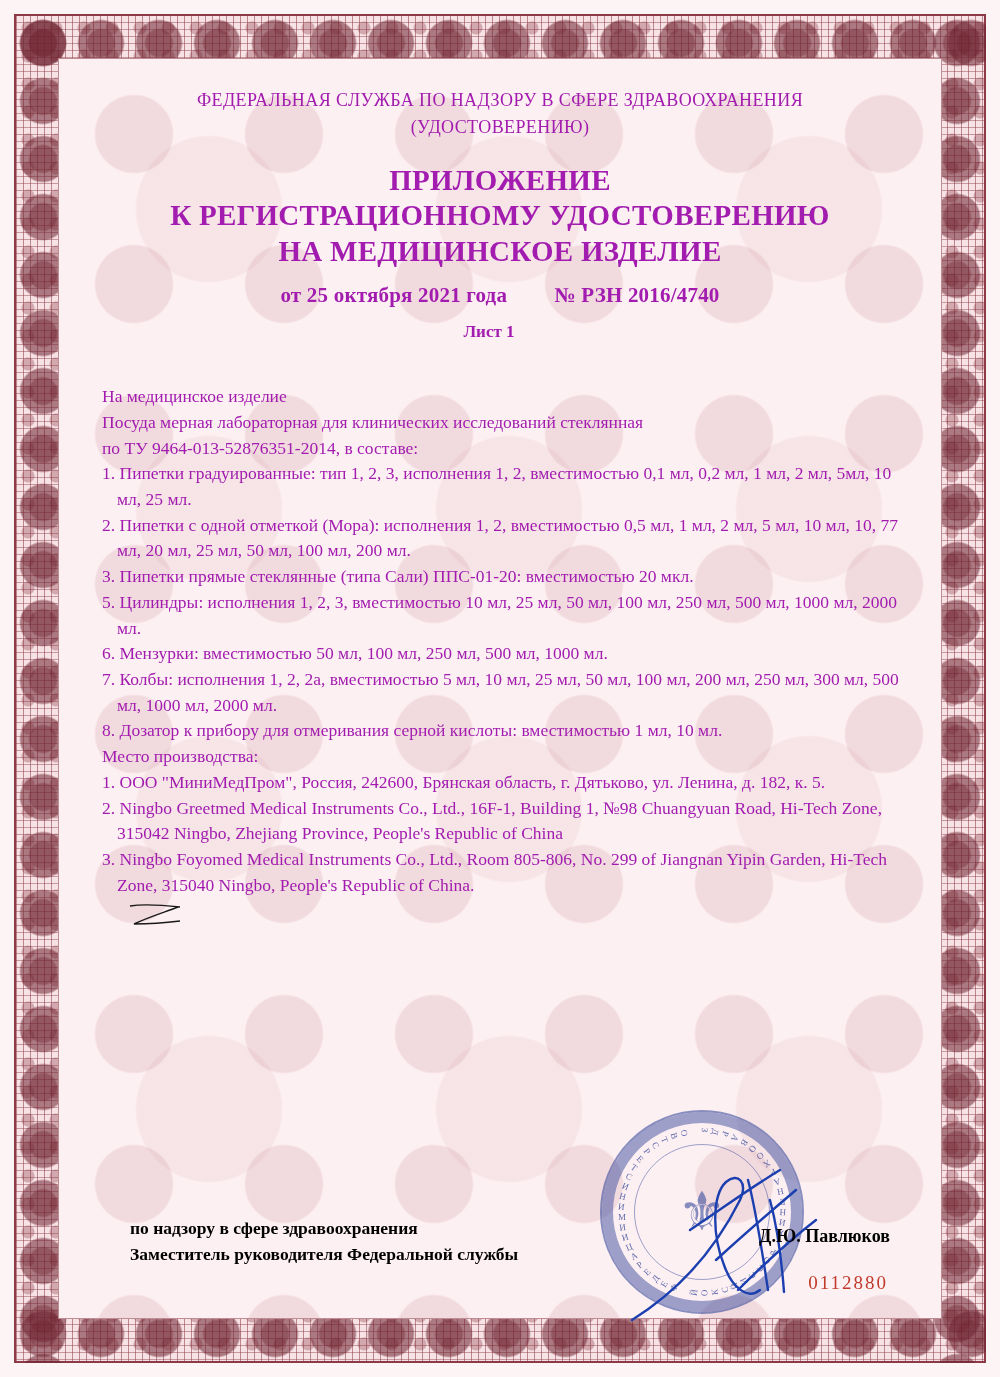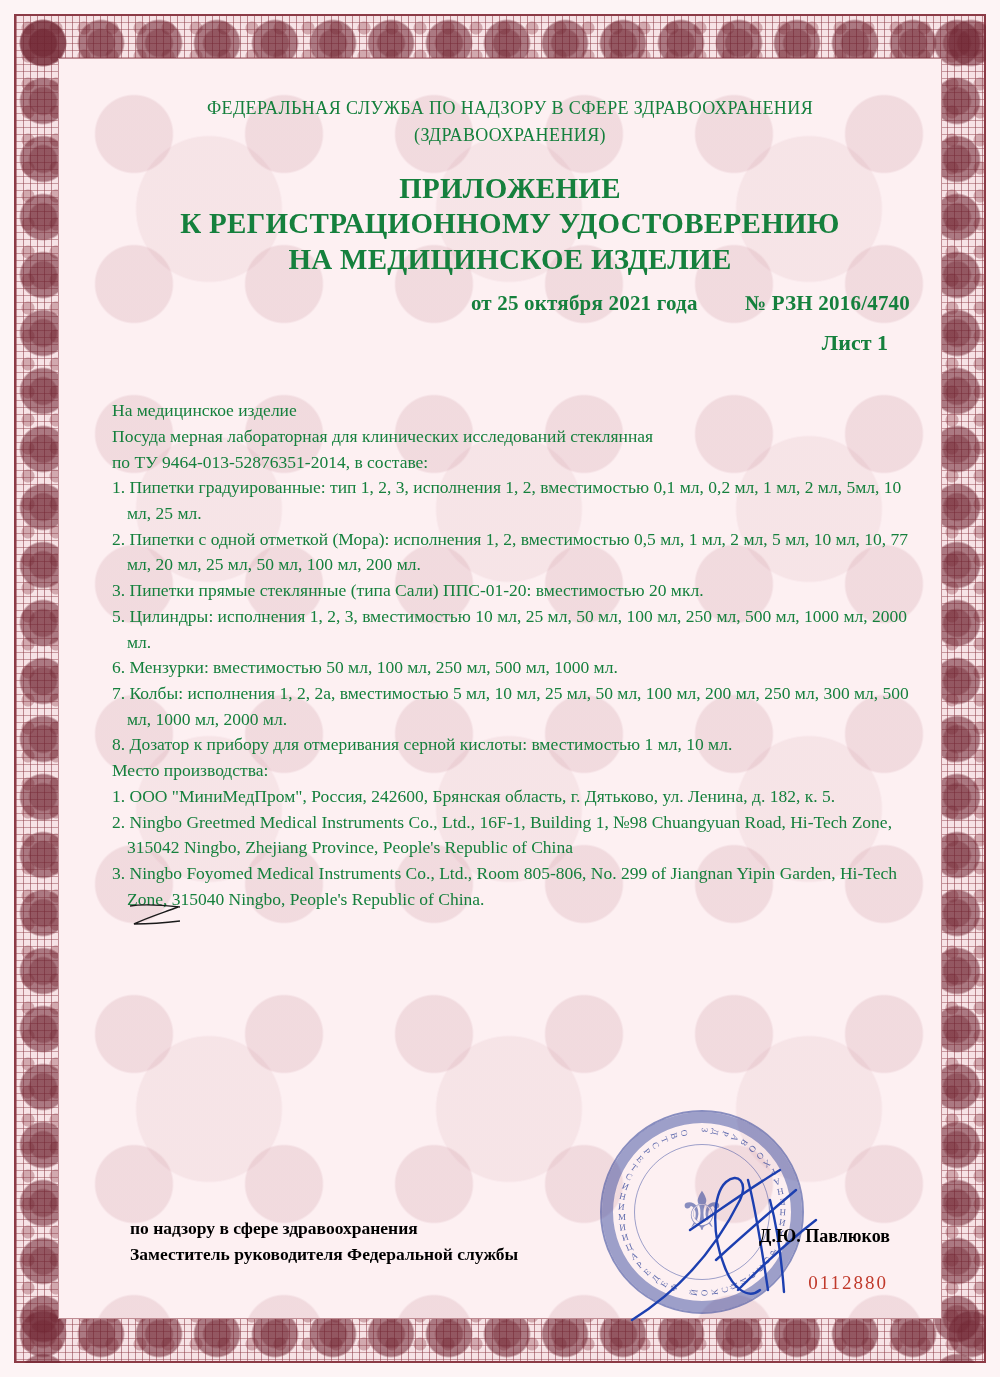--- a/index.html
+++ b/index.html
@@ -81,55 +81,54 @@
                       radial-gradient(circle at 29px 29px, rgba(110,35,48,0.40) 0 13px, rgba(0,0,0,0) 15px);
     background-size: 58px 58px, 58px 58px;
   }
   .chain-left { left: 14px; }
   .chain-right { right: 14px; }
 
   
   .content {
     position: absolute;
     left: 100px;
-    top: 95px;
+    top: 87px;
     width: 800px;
-    color: #15803d;
-    margin-left: 10px;
+    color: #a21caf;
   }
   .agency {
     text-align: center;
     font-size: 18px;
     letter-spacing: 0.4px;
     line-height: 1.5;
   }
   .agency .line2 { display: block; }
   .title {
     text-align: center;
     font-weight: bold;
     font-size: 29px;
     line-height: 1.22;
     margin-top: 22px;
     letter-spacing: 0.3px;
   }
   .title .l1 { display: block; }
   .title .l2 { display: block; }
   .title .l3 { display: block; }
   .docline {
-    text-align: right;
+    text-align: center;
     font-weight: bold;
     font-size: 21px;
     margin-top: 14px;
     letter-spacing: 0.2px;
   }
   .docline .num { margin-left: 42px; }
   .sheet {
-    text-align: right;
-    font-weight: bold;
-    font-size: 22px;
+    text-align: center;
+    font-weight: bold;
+    font-size: 17px;
     margin-top: 14px;
     padding-right: 22px;
   }
 
   .body-text {
     margin-top: 42px;
     font-size: 17.5px;
     line-height: 1.47;
     padding-left: 2px;
   }
@@ -237,21 +236,21 @@
   <div class="chain-bottom"></div>
   <div class="chain-left"></div>
   <div class="chain-right"></div>
   <div class="border-mask"></div>
   <div class="watermark"></div>
 
   <div class="content">
 
     <div class="agency">
       <span>ФЕДЕРАЛЬНАЯ СЛУЖБА ПО НАДЗОРУ В СФЕРЕ ЗДРАВООХРАНЕНИЯ</span>
-      <span class="line2">(ЗДРАВООХРАНЕНИЯ)</span>
+      <span class="line2">(УДОСТОВЕРЕНИЮ)</span>
     </div>
 
     <div class="title">
       <span class="l1">ПРИЛОЖЕНИЕ</span>
       <span class="l2">К РЕГИСТРАЦИОННОМУ УДОСТОВЕРЕНИЮ</span>
       <span class="l3">НА МЕДИЦИНСКОЕ ИЗДЕЛИЕ</span>
     </div>
 
     <div class="docline">
       <span>от  25 октября 2021 года</span>

